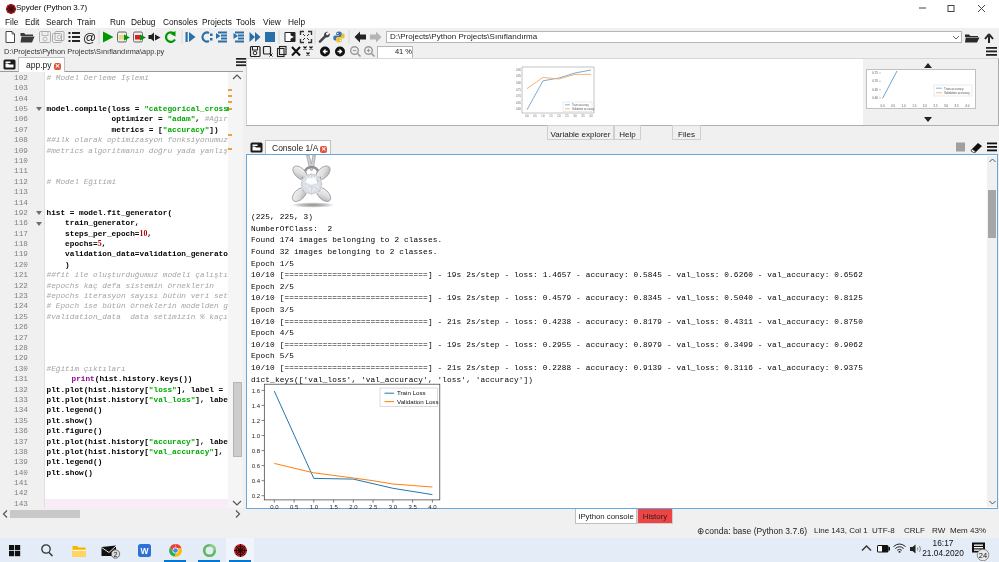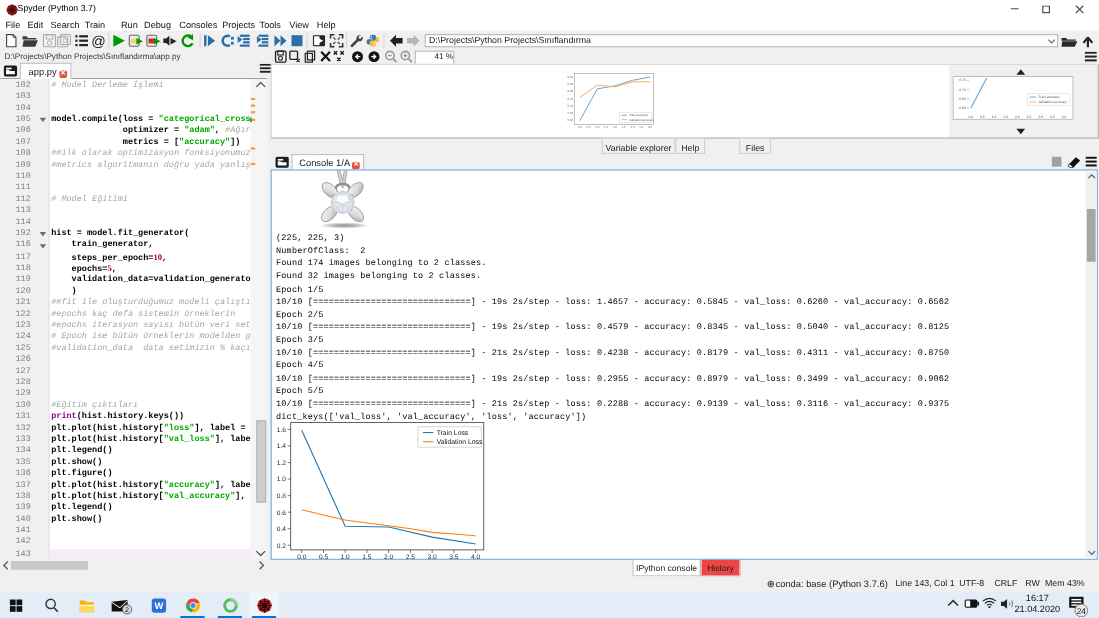--- a/index.html
+++ b/index.html
@@ -21,21 +21,21 @@
 #edit-tabbar { left:0; top:56px; width:243px; height:16px; background:#f0f0f0; border-bottom:1px solid #9a9a9a; }
 #edit-tab { left:18px; top:57px; width:47px; height:15px; background:#fff; border:1px solid #c0c0c0; border-bottom:none; font-size:8.5px; color:#222; text-align:left; padding:2px 0 0 7px; }
 .closex { display:inline-block; width:7px; height:7px; background:#e0563a; border-radius:2px; color:#fff; font-size:6px; line-height:7px; text-align:center; font-weight:bold; vertical-align:0px; }
 #editor { left:0; top:72px; width:228px; height:436px; background:#fff; overflow:hidden; }
 #gutter { left:0; top:72px; width:45px; height:436px; background:#f0f0f0; border-right:1px solid #e0e0e0; overflow:hidden; }
 .ln { position:absolute; width:28px; text-align:right; font-family:"Liberation Mono",monospace; font-size:7.75px; color:#808080; }
 .cl { position:absolute; left:46.5px; font-family:"Liberation Mono",monospace; font-size:7.75px; color:#000; white-space:pre; font-weight:600; letter-spacing:0px; }
 .com { color:#a5a5a5; font-style:italic; font-weight:500; }
 .str { color:#00aa00; }
 .num { color:#b00000;font-family:Liberation Serif, serif; }
-.kw  { color:#950095; }
+.kw  { color:#950095;padding-left:25px; }
 .fold { position:absolute; left:36px; width:0; height:0; border-left:3px solid transparent; border-right:3px solid transparent; border-top:4px solid #6e6e6e; }
 #curline { left:45px; top:499px; width:183px; height:10px; background:#f7ecf8; }
 
 #ed-scroll { left:228px; top:72px; width:15px; height:436px; background:#f5f5f5; }
 #ed-thumb { left:233px; top:382px; width:9px; height:75px; background:#cdcdcd; border:1px solid #b5b5b5; }
 #ed-hscroll { left:0; top:508px; width:243px; height:12px; background:#f0f0f0; }
 #ed-hthumb { left:10px; top:510px; width:70px; height:8px; background:#c8c8c8; }
 .flag { position:absolute; left:228px; width:4px; height:2px; background:#e8a33d; }
 
 #plots-toolbar { left:246px; top:44px; width:753px; height:14px; background:#f0f0f0; }

